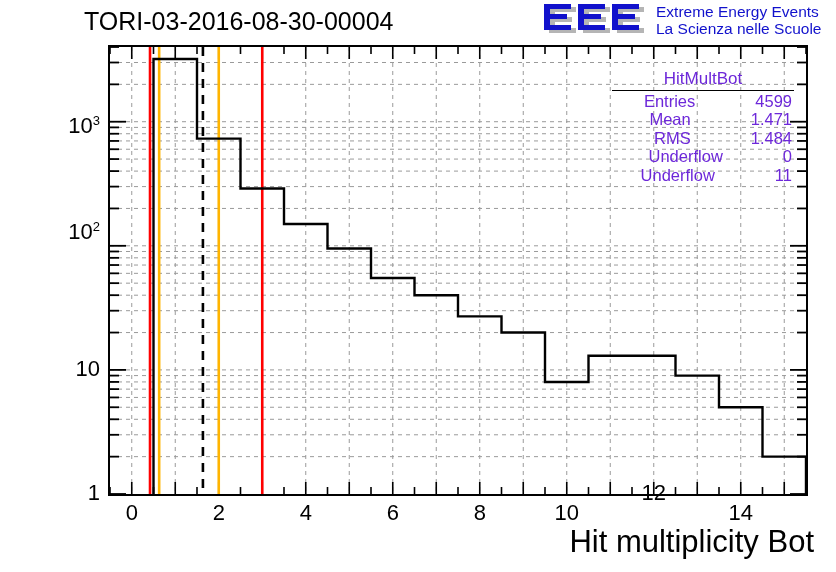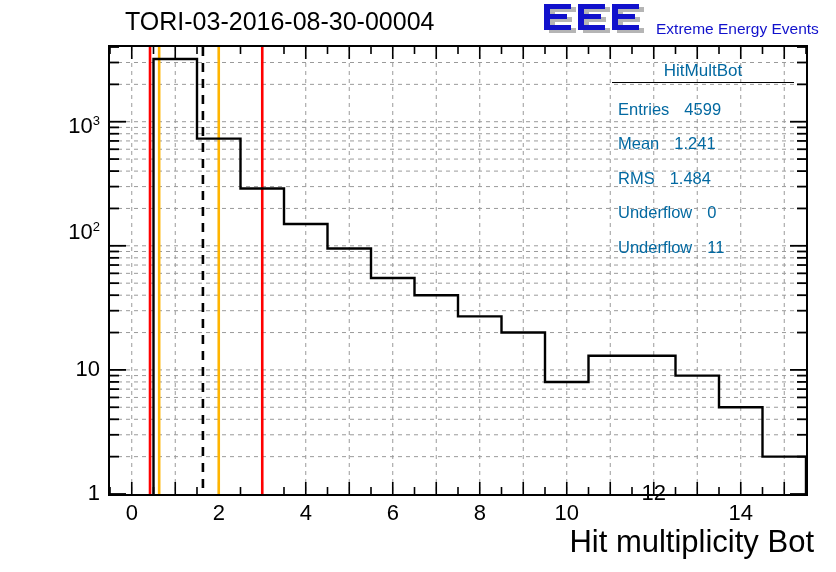--- a/index.html
+++ b/index.html
@@ -3,51 +3,51 @@
 <meta charset="utf-8">
 <style>
   html,body{margin:0;padding:0;background:#ffffff;}
   body{width:836px;height:572px;overflow:hidden;font-family:"Liberation Sans",sans-serif;color:#000;}
   #root{position:relative;width:836px;height:572px;background:#fff;}
 
   
   .title{
     position:absolute;left:84px;top:6px;
     font-size:25px;line-height:30px;letter-spacing:0px;
-    color:#000;white-space:nowrap;margin-left:41px;
+    color:#000;white-space:nowrap;
   }
 
   
   .logo-wrap{position:absolute;left:540px;top:2px;width:296px;height:40px;}
   .logo-eee{position:absolute;left:0px;top:1px;width:110px;height:34px;}
-  .logo-text{position:absolute;left:116px;top:18px;color:#1111cc;font-size:15.5px;line-height:17px;white-space:nowrap;}
+  .logo-text{position:absolute;left:116px;top:1px;color:#1111cc;font-size:15.5px;line-height:17px;white-space:nowrap;}
   .logo-text .l2{display:block;}
 
   
   .frame{
     position:absolute;left:108px;top:45px;width:700px;height:451px;
     border:2px solid #000;box-sizing:border-box;background:transparent;
   }
   .plotsvg{position:absolute;left:0;top:0;}
 
   
   .ylab{position:absolute;font-size:22px;line-height:22px;text-align:center;white-space:nowrap;}
   .xlab{position:absolute;font-size:22px;line-height:22px;text-align:center;white-space:nowrap;}
   .xtitle{position:absolute;right:22px;top:528px;font-size:31px;line-height:28px;white-space:nowrap;}
 
   
   .stats{
-    position:absolute;left:612px;top:62px;width:182px;
-    font-size:16.5px;line-height:18.6px;color:#0369a1;background:transparent;
+    position:absolute;left:612px;top:70px;width:182px;
+    font-size:16.5px;line-height:18.6px;color:#6d28d9;background:transparent;
   }
   .stats .hdr{
     text-align:center;border-bottom:1.6px solid #000;
     padding-bottom:1px;margin-bottom:1px;font-size:17px;
   }
-  .stats .row{display:flex;justify-content:flex-start;padding:16px 2px 0 6px;}
+  .stats .row{display:flex;justify-content:flex-end;padding:0 2px 0 6px;gap:45px;}
   .stats .row .k{text-align:left;}
   .stats .row .v{text-align:right;margin-left:15px;}
 </style>
 </head>
 <body>
 
 <div id="root">
 
   <div class="title">TORI-03-2016-08-30-00004</div>
 
@@ -77,20 +77,21 @@
         <rect x="38" y="22" width="27" height="5"></rect>
         <rect x="38" y="1" width="6" height="26"></rect>
         <rect x="72" y="1" width="27" height="5"></rect>
         <rect x="72" y="11" width="23" height="5"></rect>
         <rect x="72" y="22" width="27" height="5"></rect>
         <rect x="72" y="1" width="6" height="26"></rect>
       </g>
     </svg>
     <div class="logo-text">
       <span class="l1">Extreme Energy Events</span>
+      <span class="l2">La Scienza nelle Scuole</span>
     </div>
   </div>
 
   <div class="frame">
     <svg class="plotsvg" id="plot" width="696" height="447" viewBox="0 0 696 447">
       <g id="gridlines">
           <line x1="21.75" y1="0" x2="21.75" y2="447" stroke="#9a9a9a" stroke-width="1" stroke-dasharray="4,4"></line>
           <line x1="65.25" y1="0" x2="65.25" y2="447" stroke="#9a9a9a" stroke-width="1" stroke-dasharray="4,4"></line>
           <line x1="108.75" y1="0" x2="108.75" y2="447" stroke="#9a9a9a" stroke-width="1" stroke-dasharray="4,4"></line>
           <line x1="152.25" y1="0" x2="152.25" y2="447" stroke="#9a9a9a" stroke-width="1" stroke-dasharray="4,4"></line>
@@ -298,21 +299,21 @@
 
   <div class="stats">
     <div class="hdr">HitMultBot</div>
     <div id="statrows">
         <div class="row">
           <span class="k">Entries</span>
           <span class="v">4599</span>
         </div>
         <div class="row">
           <span class="k">Mean</span>
-          <span class="v">1.241</span>
+          <span class="v">1.471</span>
         </div>
         <div class="row">
           <span class="k">RMS</span>
           <span class="v">1.484</span>
         </div>
         <div class="row">
           <span class="k">Underflow</span>
           <span class="v">0</span>
         </div>
         <div class="row">

